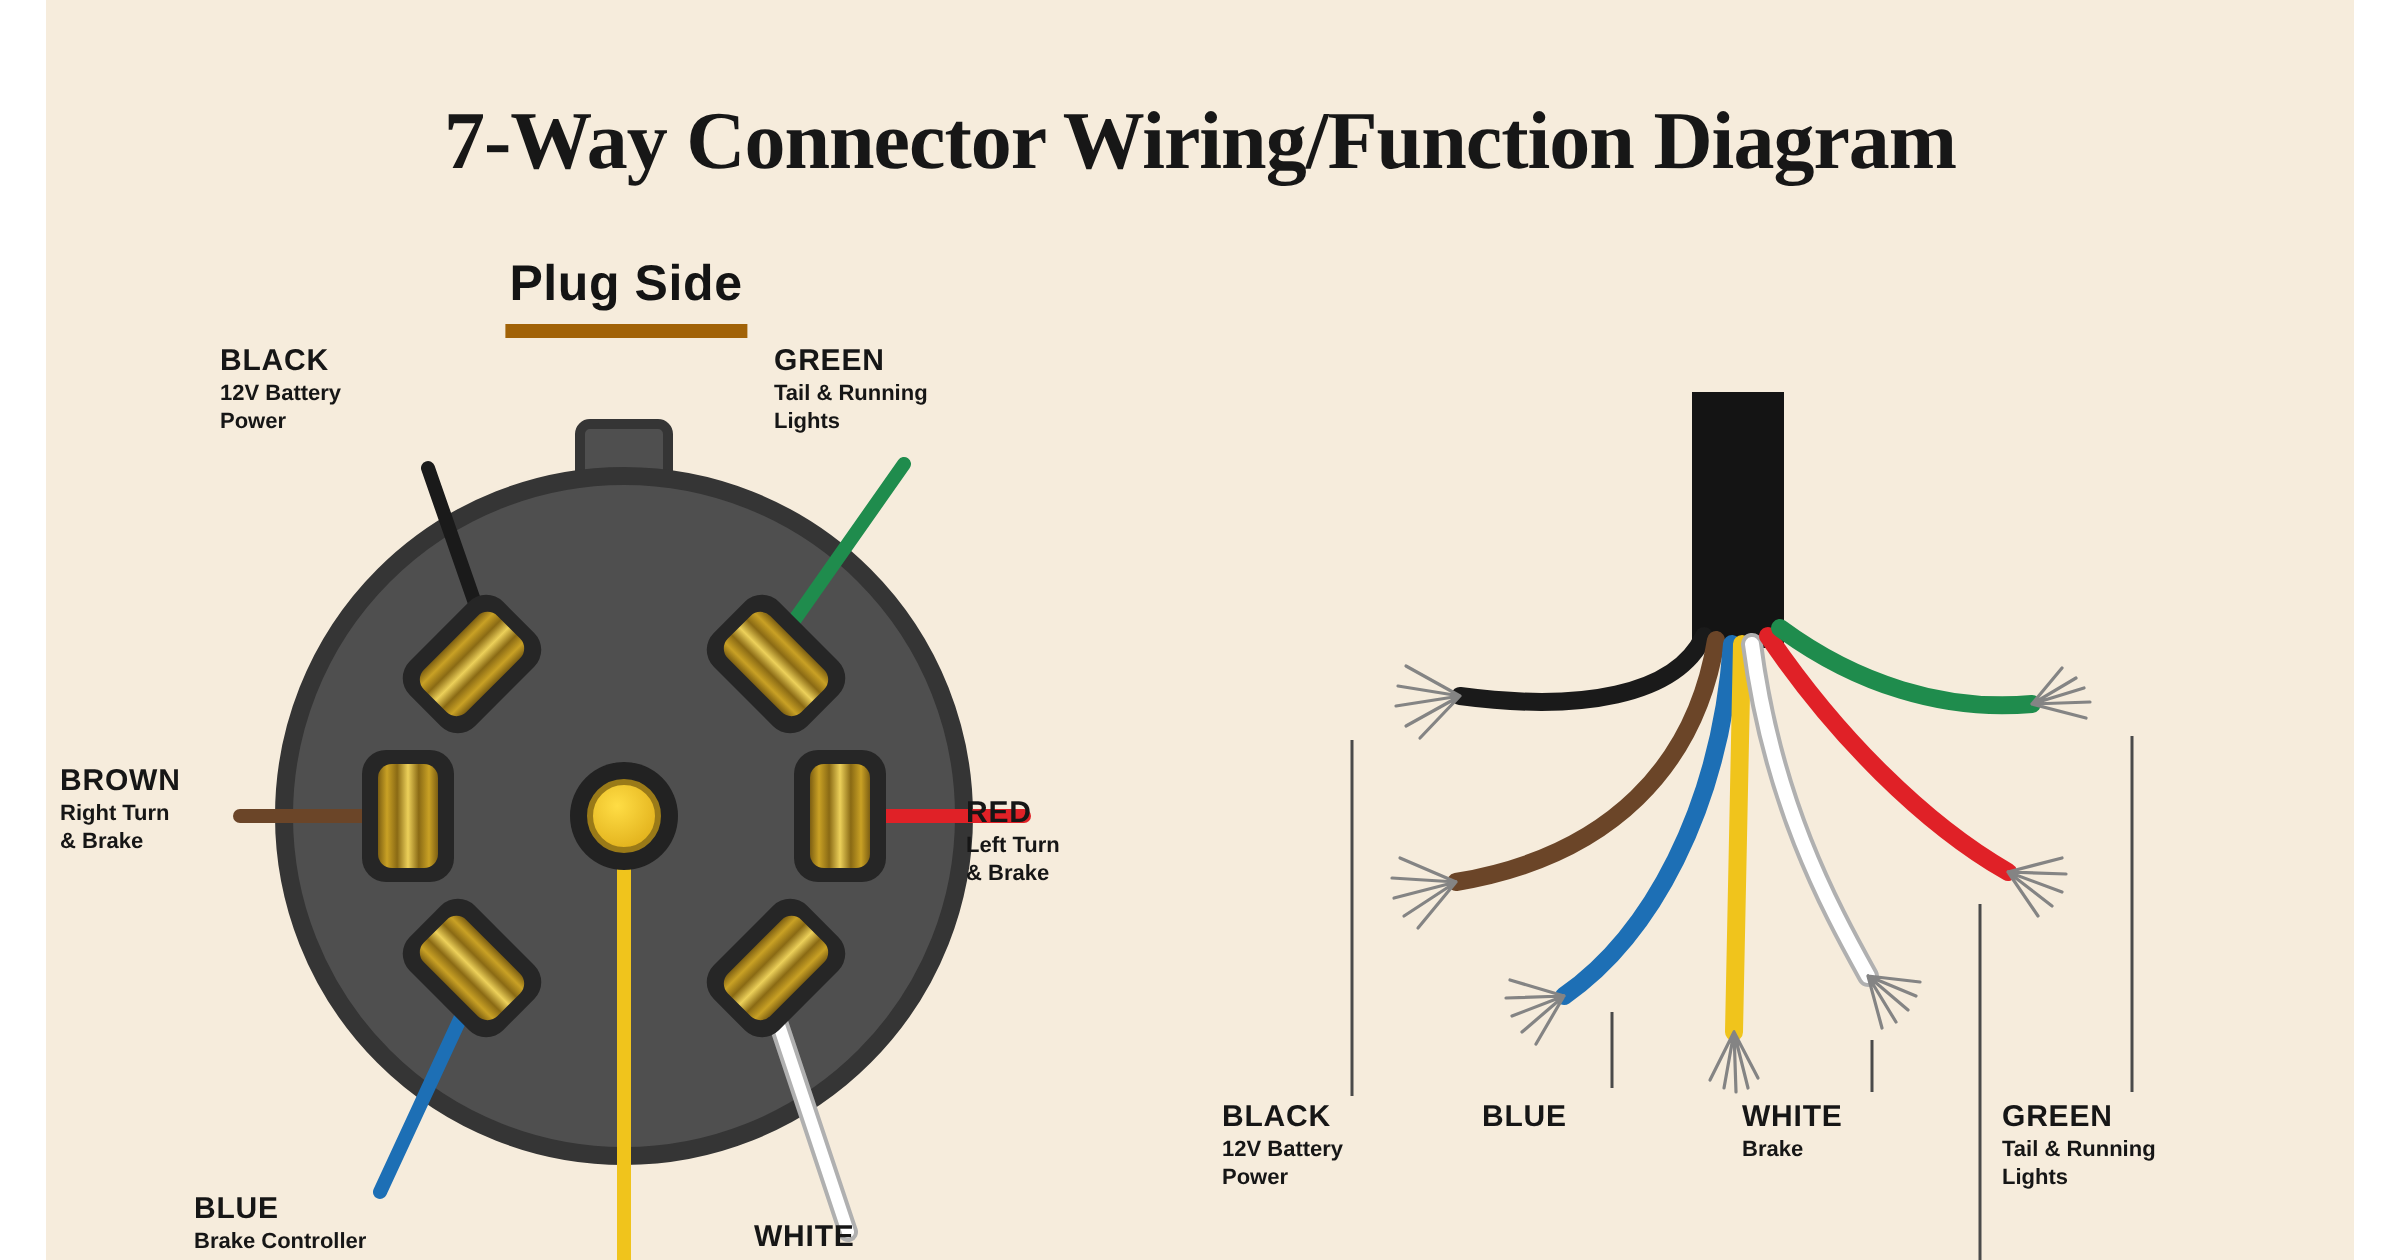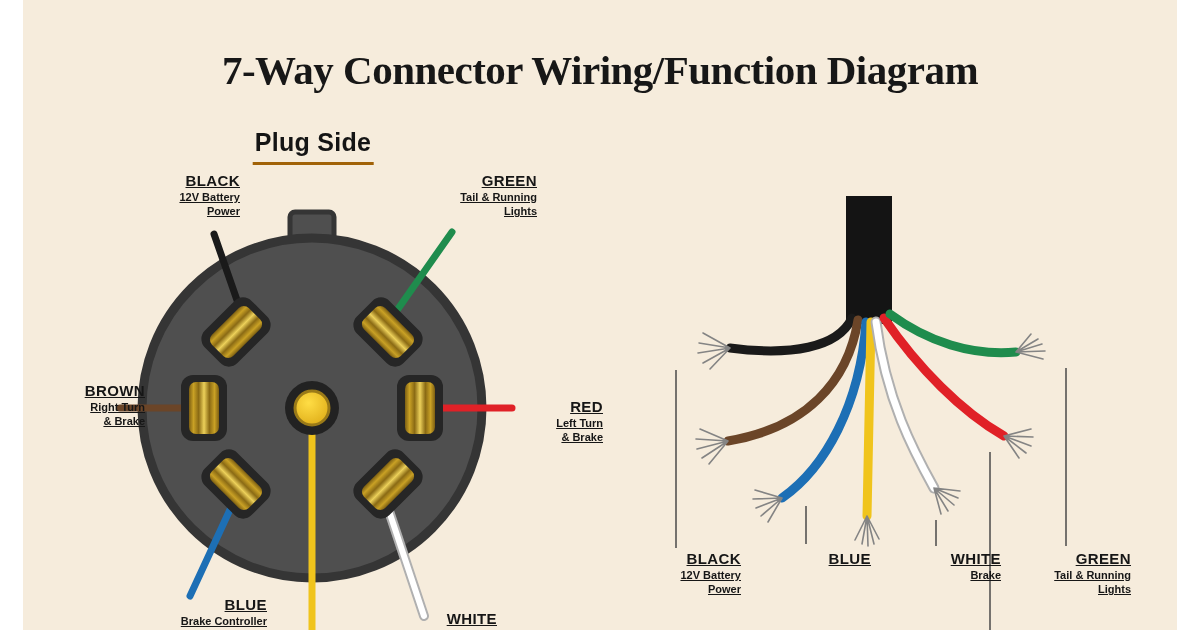--- a/index.html
+++ b/index.html
@@ -9,26 +9,26 @@
   }
   .paper{position:absolute;left:23px;right:23px;top:0;bottom:0;background:#f6ecdc;}
   .title{
     position:absolute;top:46px;left:600px;transform:translateX(-50%);
     font-family:"Liberation Serif","DejaVu Serif",serif;font-size:41px;font-weight:700;
     color:#171717;white-space:nowrap;letter-spacing:-0.5px;
   }
   .section-heading{
     position:absolute;top:128px;transform:translateX(-50%);
     font-size:25px;font-weight:700;color:#141414;letter-spacing:0.3px;
-    border-bottom:3px solid #a16207;padding:0 2px 5px 2px;white-space:nowrap;
+    border-bottom:7px solid #a16207;padding:0 2px 5px 2px;white-space:nowrap;
   }
   .heading-plug{left:313px;}
   .heading-wiring{left:868px;}
   svg.diagram{position:absolute;left:0;top:0;}
-  .lbl{position:absolute;text-align:right;color:#161616;text-decoration:underline;}
+  .lbl{position:absolute;text-align:left;color:#161616;}
   .lbl-name{font-size:15px;font-weight:700;letter-spacing:0.4px;margin-bottom:2px;}
   .lbl-desc{font-size:11px;font-weight:700;white-space:pre-line;line-height:1.25;}
 </style>
 </head>
 <body>
 
 <div class="canvas">
   <div class="paper"></div>
   <div style="position:absolute;left:0;top:0;bottom:0;width:23px;background:#fff;"></div>
   <div style="position:absolute;right:0;top:0;bottom:0;width:23px;background:#fff;"></div>
@@ -132,21 +132,21 @@
   <div class="lbl" style="left:110px;top:172px;width:130px;">
     <div class="lbl-name">BLACK</div>
     <div class="lbl-desc">12V Battery
 Power</div>
   </div>
   <div class="lbl" style="left:387px;top:172px;width:150px;">
     <div class="lbl-name">GREEN</div>
     <div class="lbl-desc">Tail &amp; Running
 Lights</div>
   </div>
-  <div class="lbl" style="left:15px;top:382px;width:130px;">
+  <div class="lbl" style="left:30px;top:382px;width:130px;">
     <div class="lbl-name">BROWN</div>
     <div class="lbl-desc">Right Turn
 &amp; Brake</div>
   </div>
   <div class="lbl" style="left:483px;top:398px;width:120px;">
     <div class="lbl-name">RED</div>
     <div class="lbl-desc">Left Turn
 &amp; Brake</div>
   </div>
   <div class="lbl" style="left:97px;top:596px;width:170px;">

